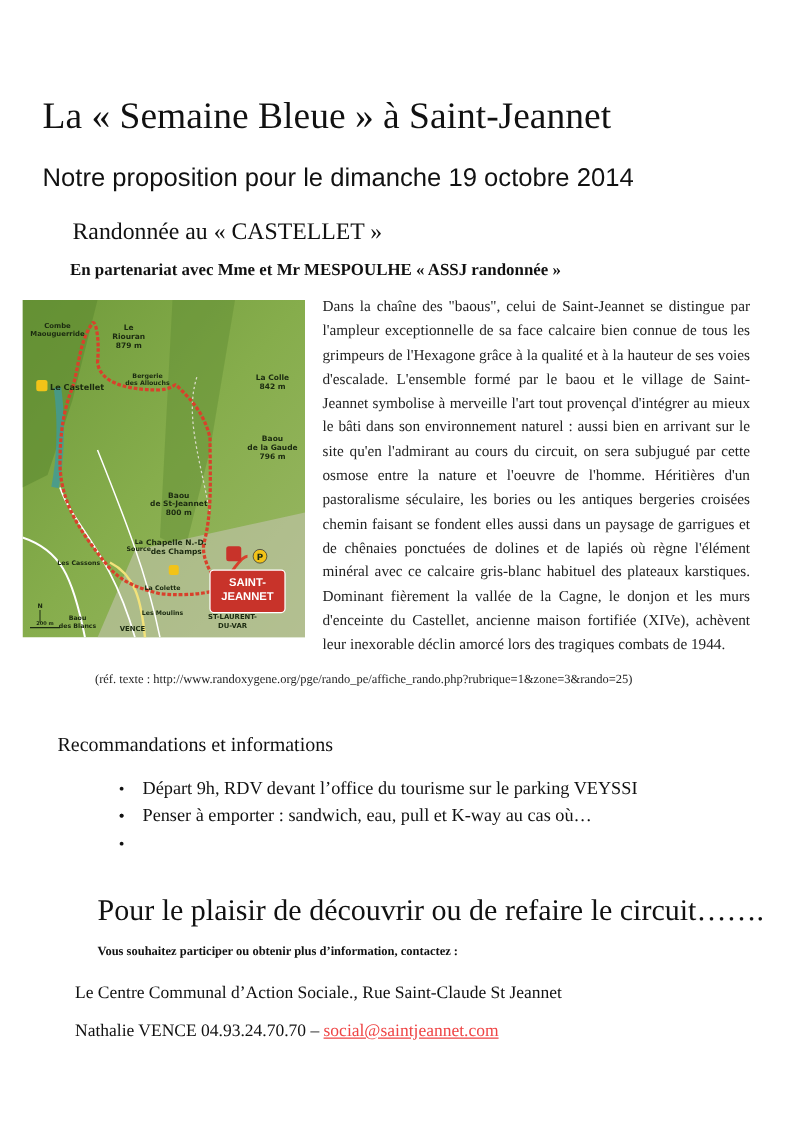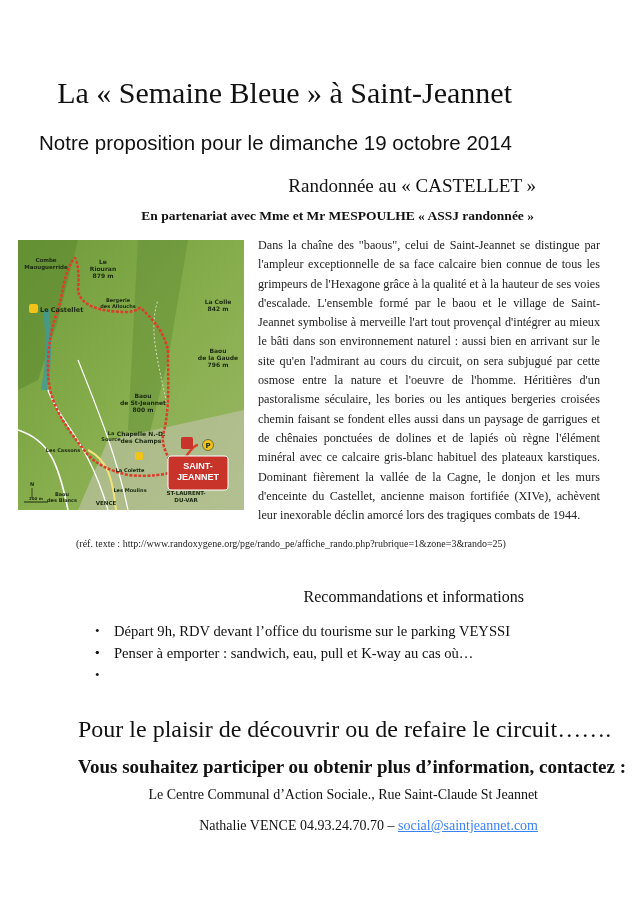--- a/index.html
+++ b/index.html
@@ -1,37 +1,37 @@
 <!DOCTYPE html>
 <html><head>
 <meta charset="utf-8">
 <style>
   html, body { margin: 0; padding: 0; background: #ffffff; }
   body { width: 640px; height: 905px; position: relative; overflow: hidden;
          font-family: "DejaVu Serif", "Liberation Serif", serif; color: #111; }
   .abs { position: absolute; }
-  .center { left: 0; width: 512px; text-align: right; white-space: nowrap; }
+  .center { left: 0; width: 512px; text-align: left; white-space: nowrap; padding-left: 34px; }
   #title { top: 76px; font-size: 30px; letter-spacing: 0px; font-family: "Liberation Serif", serif; }
   #subtitle { top: 131px; font-size: 20.5px; font-family: Liberation Sans, sans-serif; }
   #hike { top: 175px; font-size: 19px; left: 24px; font-family: "Liberation Serif", serif; }
   #partner { top: 208px; font-size: 13.5px; font-weight: bold; left: 22px; font-family: "Liberation Serif", serif; }
   #map { left: 18px; top: 240px; width: 226px; height: 270px; }
   #desc { left: 258px; top: 236px; width: 342px; font-size: 12.2px; line-height: 19.3px;
           text-align: justify; font-family: "Liberation Serif", serif; color: #222; }
   #ref { top: 538px; left: 76px; font-size: 10px; font-family: "Liberation Serif", serif; color: #222; white-space: nowrap; }
   #reco-title { top: 588px; font-size: 16px; left: 12px; font-family: "Liberation Serif", serif; }
   #reco-list { left: 96px; top: 620px; margin: 0; padding: 0; list-style: none;
                font-size: 14.6px; line-height: 22.2px; font-family: "Liberation Serif", serif; }
   #reco-list li { position: relative; padding-left: 18px; white-space: nowrap; }
   #reco-list li .bullet { position: absolute; left: -1px; top: 0; font-size: 13px; }
   #pleasure { left: 78px; top: 716px; font-size: 24px; font-family: "Liberation Serif", serif; white-space: nowrap; }
-  #contact-intro { left: 78px; top: 756px; font-size: 19px; font-weight: bold; font-family: "Liberation Serif", serif; white-space: nowrap; }
+  #contact-intro { left: 78px; top: 756px; font-size: 10px; font-weight: bold; font-family: "Liberation Serif", serif; white-space: nowrap; }
   #ccas { top: 787px; left: 26px; font-size: 14px; font-family: "Liberation Serif", serif; }
   #contact-line { top: 818px; left: 26px; font-size: 14px; font-family: "Liberation Serif", serif; }
-  #contact-line a { color: #3b82f6; text-decoration: underline; }
+  #contact-line a { color: #ef4444; text-decoration: underline; }
   .maplabel { font-family: "DejaVu Sans", sans-serif; font-weight: bold; fill: #1b2a10; }
 </style>
 </head>
 <body>
 
 <div id="title" class="abs center">La « Semaine Bleue » à Saint-Jeannet</div>
 <div id="subtitle" class="abs center">Notre proposition pour le dimanche 19 octobre 2014</div>
 <div id="hike" class="abs center">Randonnée au « CASTELLET »</div>
 <div id="partner" class="abs center">En partenariat avec Mme et Mr MESPOULHE  « ASSJ randonnée »</div>
 

